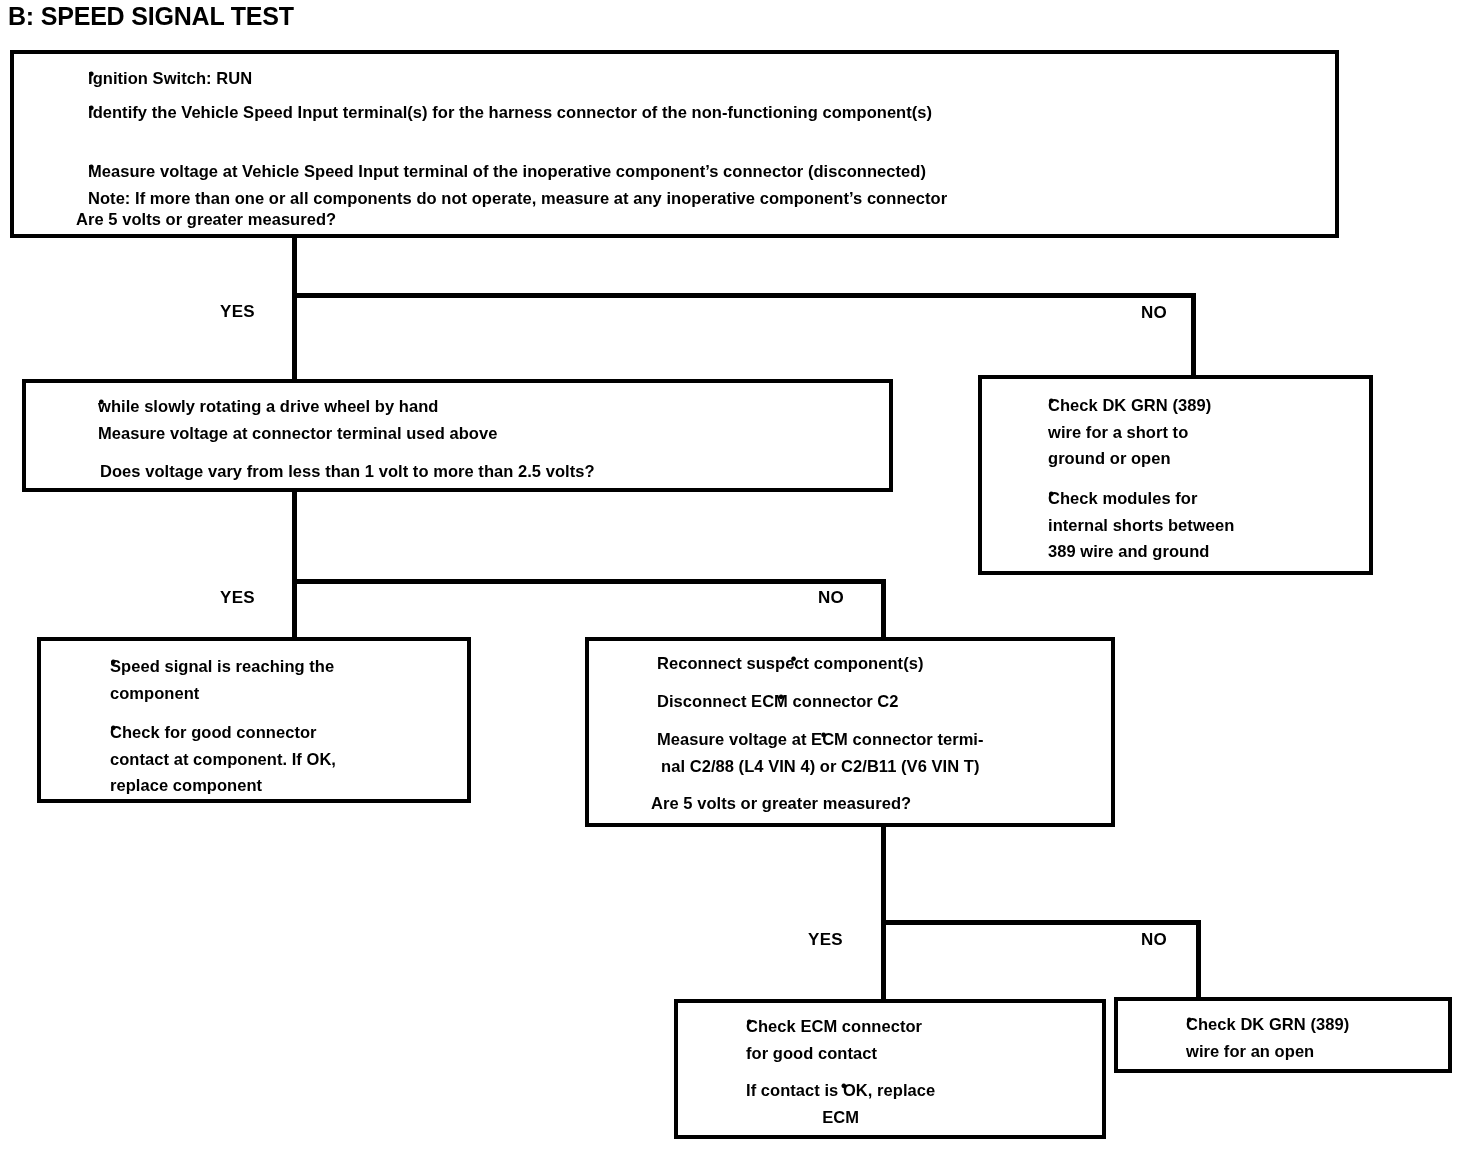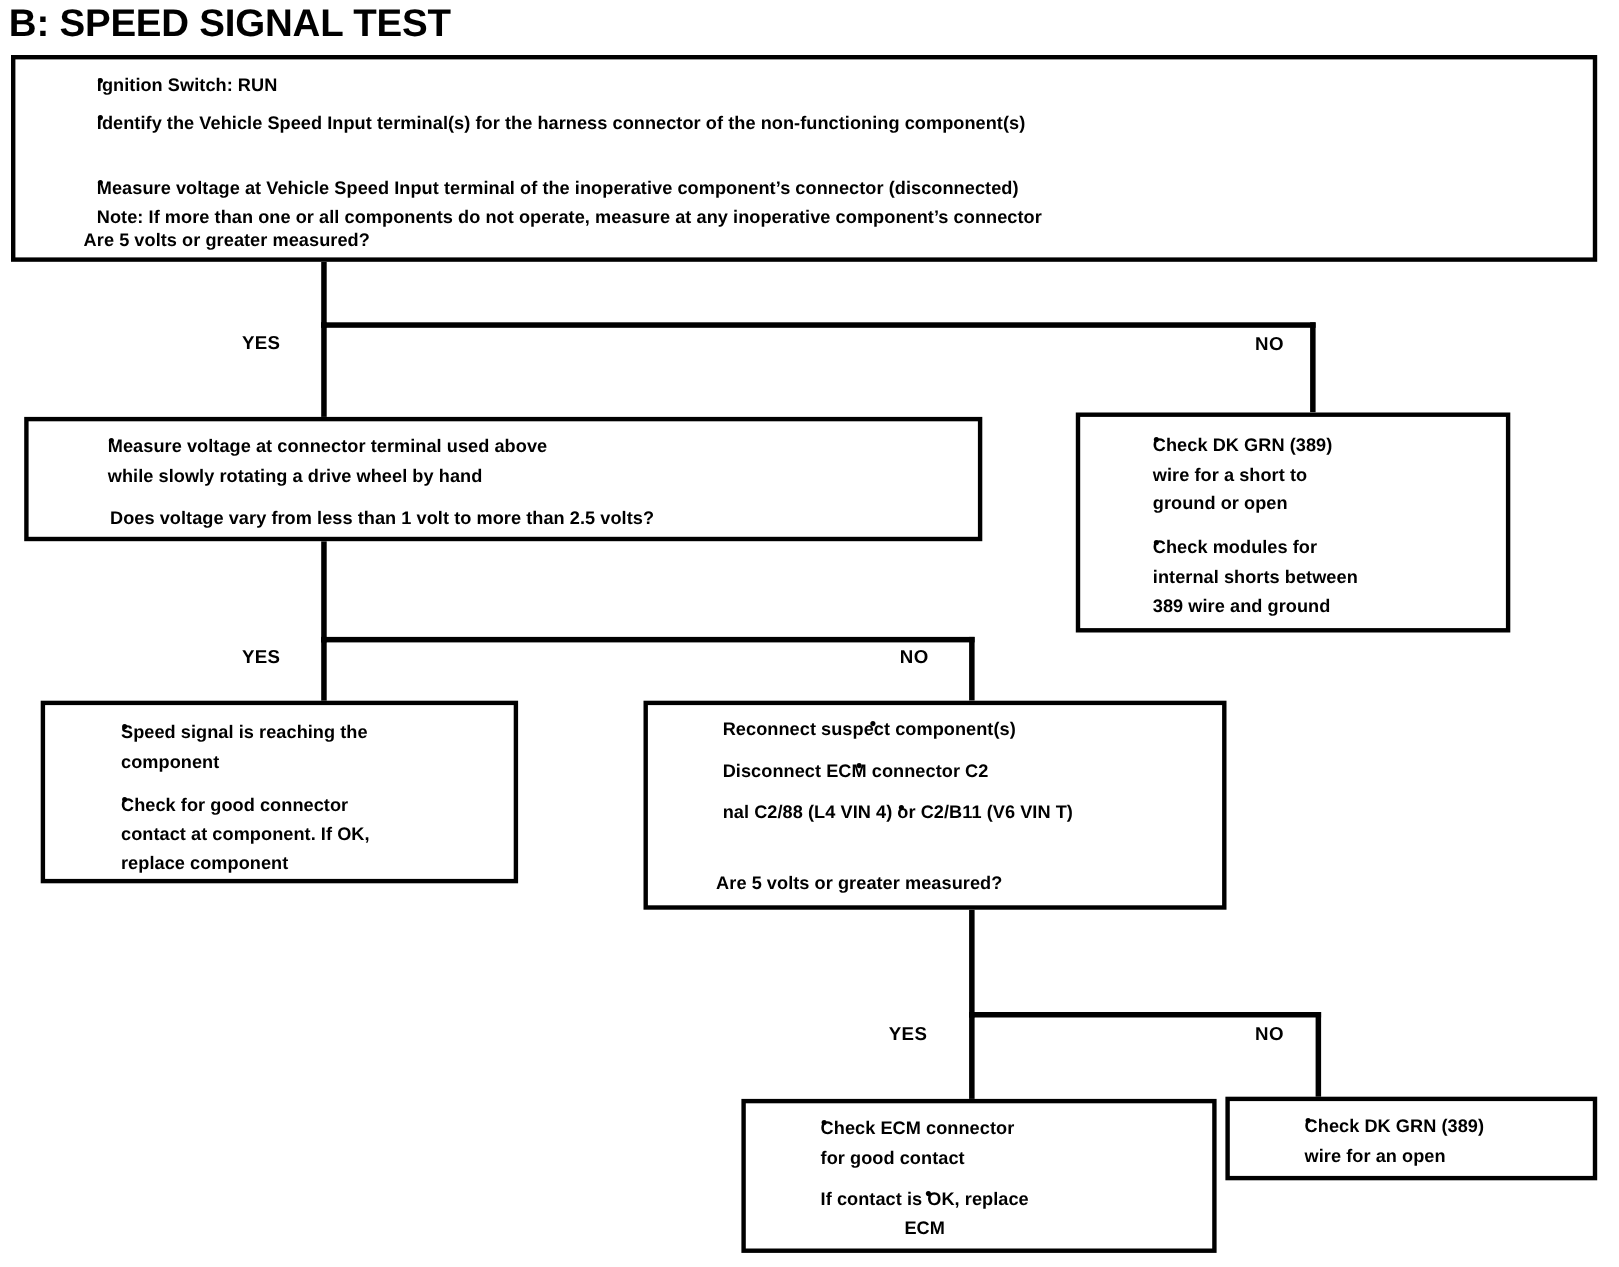--- a/index.html
+++ b/index.html
@@ -18,21 +18,21 @@
     height: 1152px;
     background: #ffffff;
     overflow: hidden;
   }
 
   
   #page-title {
     position: absolute;
     left: 8px;
     top: 2px;
-    font-size: 35px;
+    font-size: 25px;
     font-weight: bold;
     letter-spacing: -0.2px;
     white-space: nowrap;
   }
 
   
   .box {
     position: absolute;
     box-sizing: border-box;
     border: 4px solid #000000;
@@ -79,21 +79,21 @@
     white-space: nowrap;
   }
 </style>
 </head>
 <body>
 
 <div id="page">
 
   <div id="page-title">B: SPEED SIGNAL TEST</div>
 
-  <div class="box" style="left:10px; top:50px; width:1442px; height:188px;">
+  <div class="box" style="left:10px; top:50px; width:1329px; height:188px;">
     <div class="box-inner">
       <div class="item bulleted" style="position: absolute; left: 32px; top: 11px; padding-left: 42px;">
         <span class="line">Ignition Switch: RUN</span>
       </div>
       <div class="item bulleted" style="position: absolute; left: 32px; top: 45px; padding-left: 42px;">
         <span class="line">Identify the Vehicle Speed Input terminal(s) for the harness connector of the non-functioning component(s)</span>
       </div>
       <div class="item bulleted" style="position: absolute; left: 32px; top: 87px; padding-left: 42px; margin-top: 17px;">
         <span class="line">Measure voltage at Vehicle Speed Input terminal of the inoperative component’s connector (disconnected)</span>
         <span class="line">Note: If more than one or all components do not operate, measure at any inoperative component’s connector</span>
@@ -110,22 +110,22 @@
   <div class="ln ln-v" style="left:292px; top:293px; height:88px;"></div>
 
   <div class="ln ln-v" style="left:1191px; top:293px; height:82px;"></div>
 
   <div class="branch-label" style="left:220px; top:302px;">YES</div>
   <div class="branch-label" style="left:1141px; top:303px;">NO</div>
 
   <div class="box" style="left:22px; top:379px; width:871px; height:113px;">
     <div class="box-inner">
       <div class="item bulleted" style="position: absolute; left: 30px; top: 10px; padding-left: 42px;">
+        <span class="line">while slowly rotating a drive wheel by hand</span>
         <span class="line">Measure voltage at connector terminal used above</span>
-        <span class="line">while slowly rotating a drive wheel by hand</span>
       </div>
       <div class="item" style="position:absolute; left:74px; top:75px;">
         <span class="line">Does voltage vary from less than 1 volt to more than 2.5 volts?</span>
       </div>
     </div>
   </div>
 
   <div class="box" style="left:978px; top:375px; width:395px; height:200px;">
     <div class="box-inner">
       <div class="item bulleted" style="position: absolute; left: 24px; top: 13px; padding-left: 42px;">
@@ -165,20 +165,21 @@
 
   <div class="box" style="left:585px; top:637px; width:530px; height:190px;text-align:center;">
     <div class="box-inner">
       <div class="item bulleted" style="position: absolute; left: 26px; top: 9px; padding-left: 42px;">
         <span class="line">Reconnect suspect component(s)</span>
       </div>
       <div class="item bulleted" style="position: absolute; left: 26px; top: 47px; padding-left: 42px;">
         <span class="line">Disconnect ECM connector C2</span>
       </div>
       <div class="item bulleted" style="position: absolute; left: 26px; top: 85px; padding-left: 42px;">
+        <span class="line">Measure voltage at ECM connector termi-</span>
         <span class="line">nal C2/88 (L4 VIN 4) or C2/B11 (V6 VIN T)</span>
       </div>
       <div class="item" style="position:absolute; left:62px; top:149px;">
         <span class="line">Are 5 volts or greater measured?</span>
       </div>
     </div>
   </div>
 
   <div class="ln ln-v" style="left:881px; top:827px; height:98px;"></div>
   <div class="ln ln-h" style="left:881px; top:920px; width:320px;"></div>

